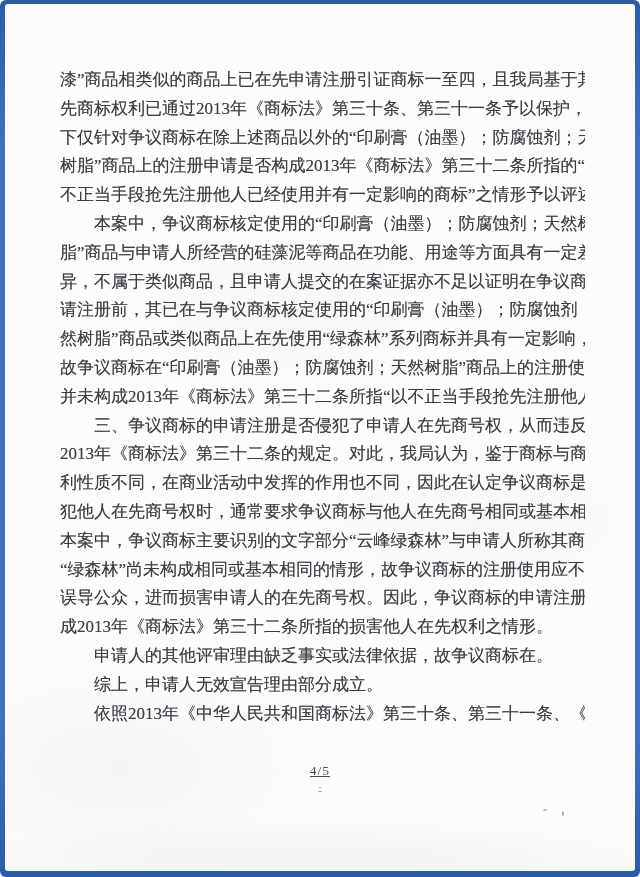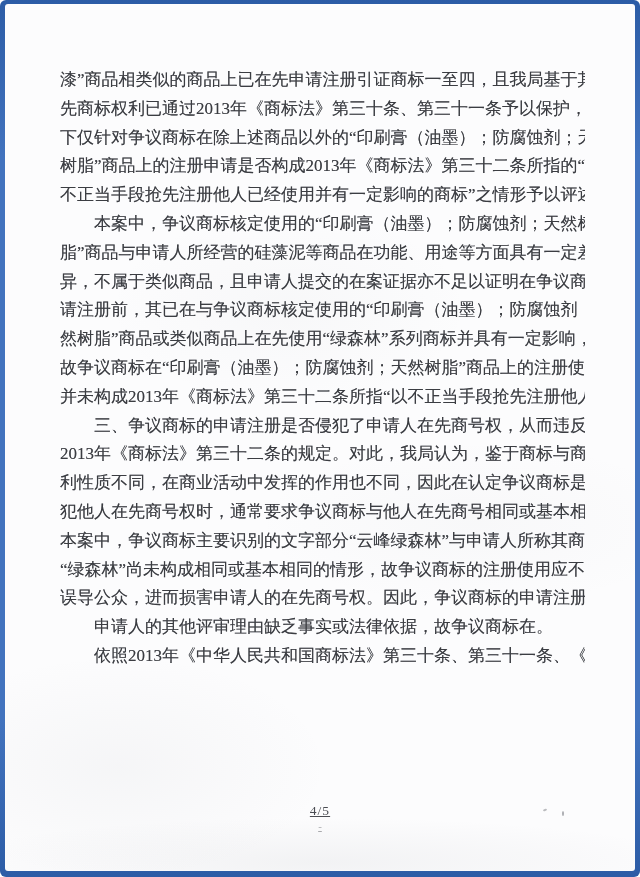--- a/index.html
+++ b/index.html
@@ -38,21 +38,21 @@
   }
   .para{margin:0;padding:0;}
   .line{
     height:28.8px;line-height:28.8px;overflow:hidden;
     text-align:justify;text-align-last:justify;text-justify:inter-character;
     white-space:nowrap;
   }
   .para .line:last-child{text-align-last:left;}
   .para.indented .line:first-child{text-indent:2em;}
   .footer{
-    position:absolute;left:0;right:0;top:798px;text-align:center;
+    position:absolute;left:0;right:0;top:758px;text-align:center;
     color:#4a4c52;
     text-decoration:underline;
   }
   .page-number{
     font-size:13.5px;letter-spacing:1px;line-height:18px;
     font-family:"Liberation Serif","DejaVu Serif",serif;
   }
   .footer-mark{
     font-size:11px;line-height:10px;opacity:0.45;margin-top:1px;
   }
@@ -89,26 +89,30 @@
       </div>
 
       <div class="para indented">
         <div class="line">三、争议商标的申请注册是否侵犯了申请人在先商号权，从而违反了</div>
         <div class="line">2013年《商标法》第三十二条的规定。对此，我局认为，鉴于商标与商号权</div>
         <div class="line">利性质不同，在商业活动中发挥的作用也不同，因此在认定争议商标是否侵</div>
         <div class="line">犯他人在先商号权时，通常要求争议商标与他人在先商号相同或基本相同。</div>
         <div class="line">本案中，争议商标主要识别的文字部分“云峰绿森林”与申请人所称其商号</div>
         <div class="line">“绿森林”尚未构成相同或基本相同的情形，故争议商标的注册使用应不致</div>
         <div class="line">误导公众，进而损害申请人的在先商号权。因此，争议商标的申请注册未构</div>
+        <div class="line">成2013年《商标法》第三十二条所指的损害他人在先权利之情形。</div>
       </div>
 
       <div class="para indented">
         <div class="line">申请人的其他评审理由缺乏事实或法律依据，故争议商标在。</div>
       </div>
 
+      <div class="para indented">
+        <div class="line">综上，申请人无效宣告理由部分成立。</div>
+      </div>
 
       <div class="para indented">
         <div class="line">依照2013年《中华人民共和国商标法》第三十条、第三十一条、《中华</div>
       </div>
 
     </div>
 
     <div class="footer">
       <div class="page-number">4/5</div>
       <div class="footer-mark">-</div>

